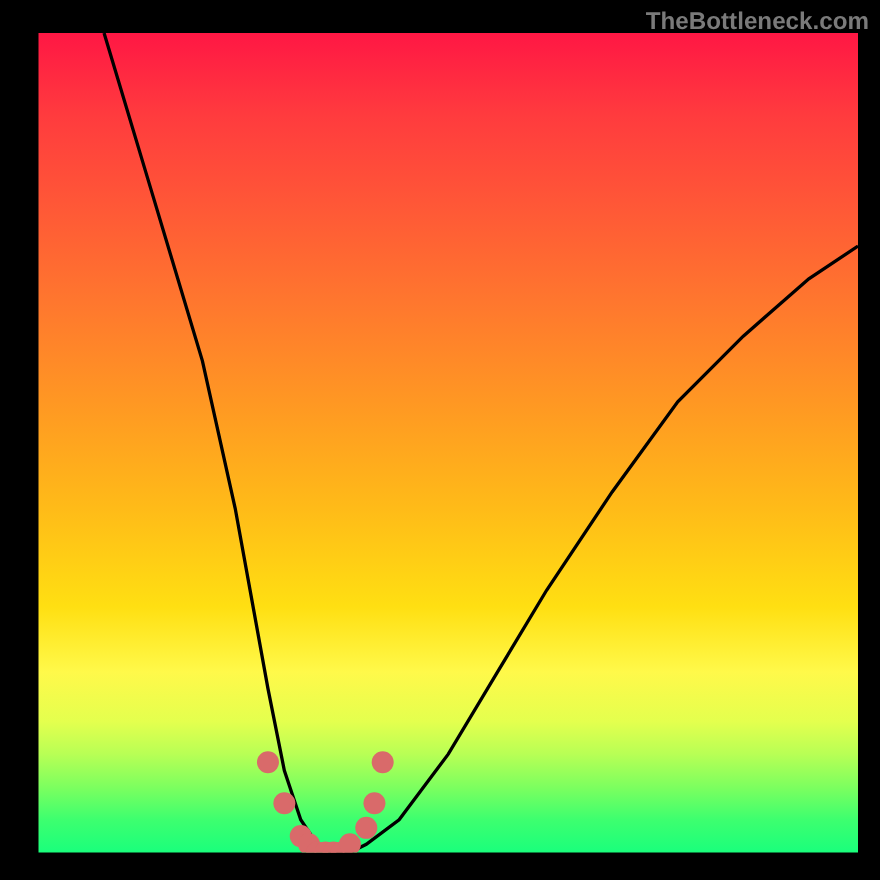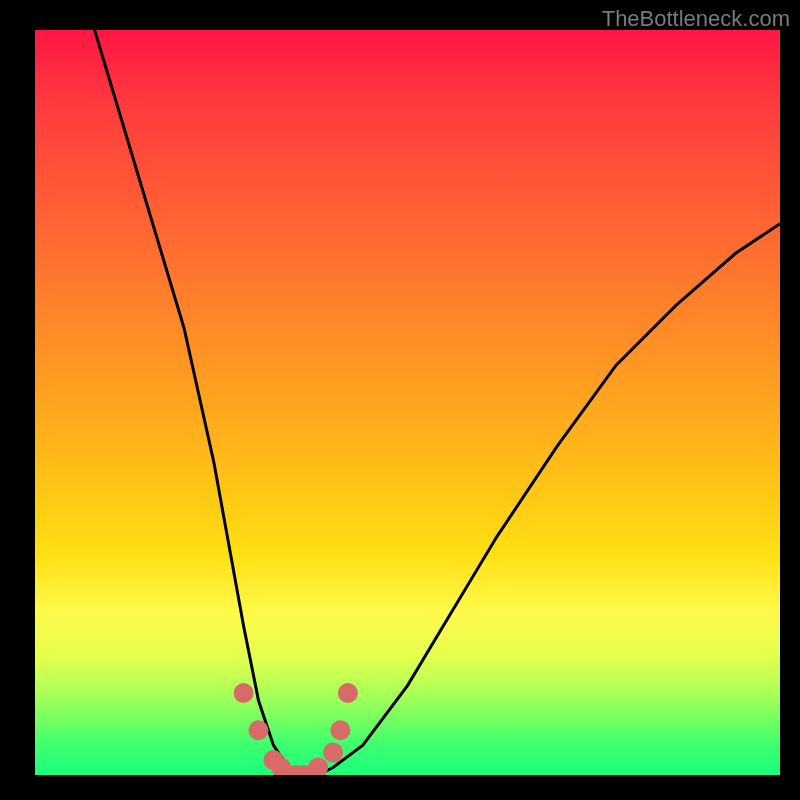--- a/index.html
+++ b/index.html
@@ -40,21 +40,21 @@
       #3dff6f 96%,
       #1aff7c 100%
     );
   }
   .watermark {
     position: absolute;
     top: 6px;
     right: 10px;
     color: #7a7a7a;
     font-size: 22px;
-    font-weight: 400;
+    font-weight: 700;
     letter-spacing: 0px;
   }
   svg.curve {
     position: absolute;
     left: 0;
     top: 0;
     width: 745px;
     height: 745px;
   }
 </style>

